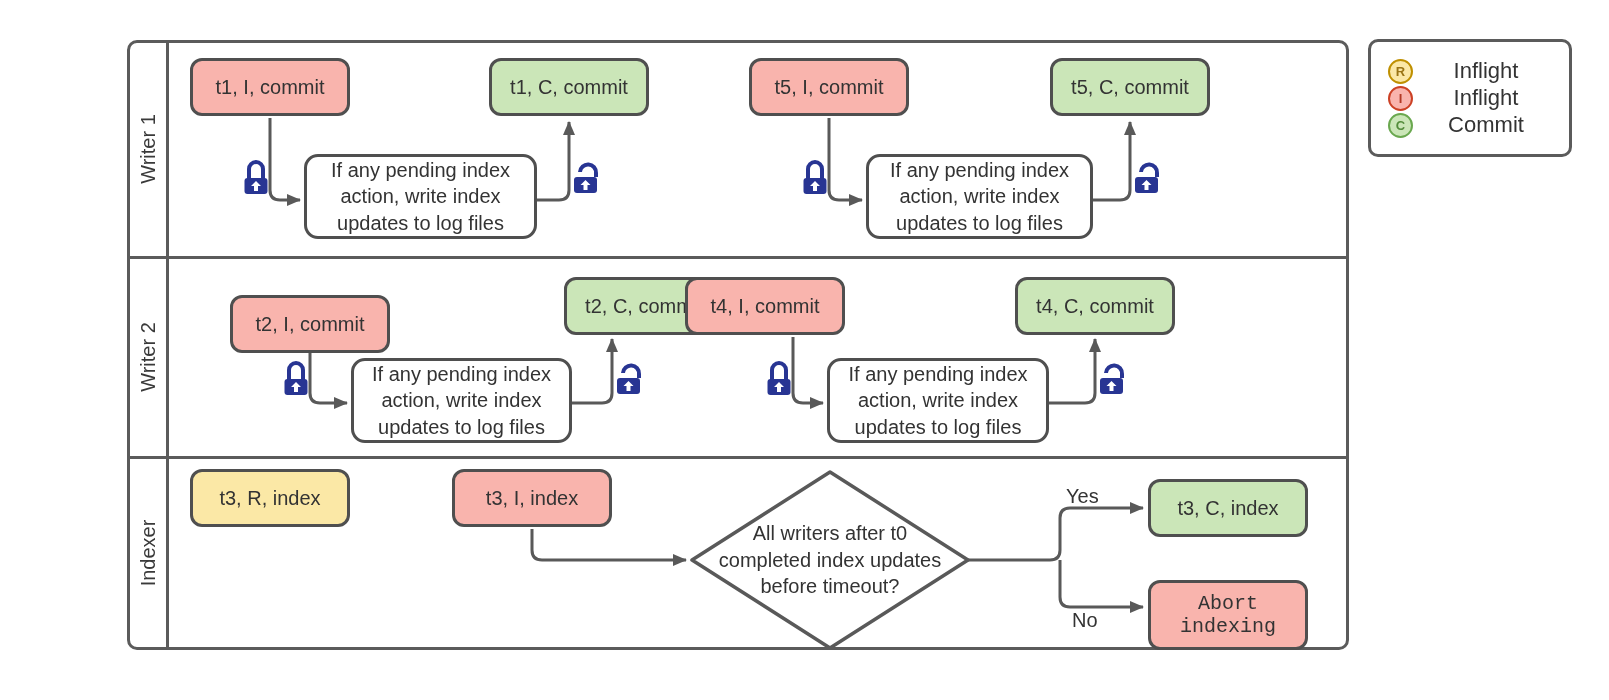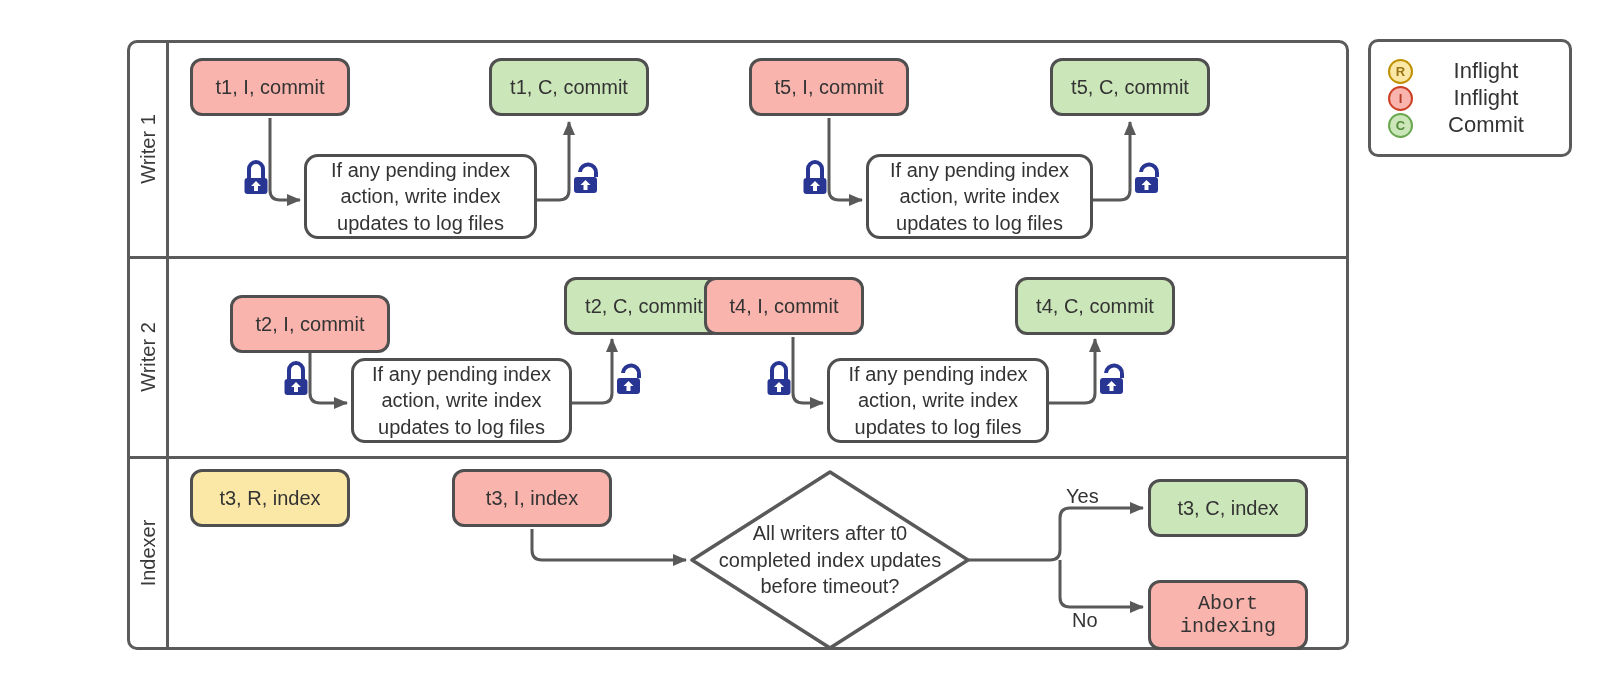--- a/index.html
+++ b/index.html
@@ -105,21 +105,21 @@
   <div class="abs node green" style="left:1050px;top:58px;width:160px;height:58px;">t5, C, commit</div>
   <div class="abs node process" style="left:304px;top:154px;width:233px;height:85px;">
       <span>If any pending index action, write index updates to log files</span>
     </div>
   <div class="abs node process" style="left:866px;top:154px;width:227px;height:85px;">
       <span>If any pending index action, write index updates to log files</span>
     </div>
 
   <div class="abs node pink" style="left:230px;top:295px;width:160px;height:58px;">t2, I, commit</div>
   <div class="abs node green" style="left:564px;top:277px;width:160px;height:58px;">t2, C, commit</div>
-  <div class="abs node pink" style="left:704px;top:277px;width:160px;height:58px;">t4, I, commit</div>
+  <div class="abs node pink" style="left:685px;top:277px;width:160px;height:58px;">t4, I, commit</div>
   <div class="abs node green" style="left:1015px;top:277px;width:160px;height:58px;">t4, C, commit</div>
   <div class="abs node process" style="left:351px;top:358px;width:221px;height:85px;">
       <span>If any pending index action, write index updates to log files</span>
     </div>
   <div class="abs node process" style="left:827px;top:358px;width:222px;height:85px;">
       <span>If any pending index action, write index updates to log files</span>
     </div>
 
   <div class="abs node yellow" style="left:190px;top:469px;width:160px;height:58px;">t3, R, index</div>
   <div class="abs node pink" style="left:452px;top:469px;width:160px;height:58px;">t3, I, index</div>

